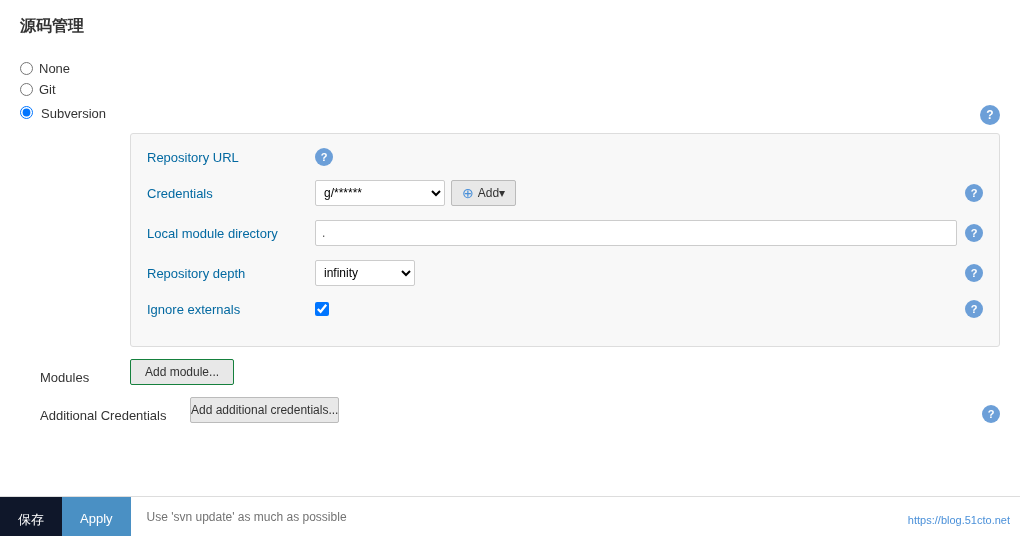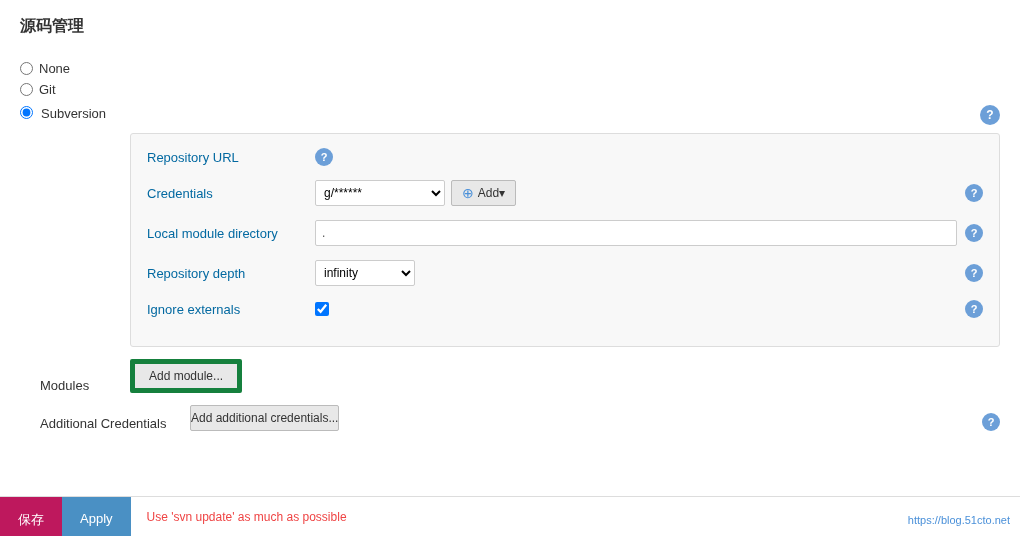--- a/index.html
+++ b/index.html
@@ -103,21 +103,21 @@
       height: 26px;
       min-width: 100px;
     }
     .checkbox-input {
       width: 14px;
       height: 14px;
       cursor: pointer;
     }
     .add-module-btn {
       background: #e8e8e8;
-      border: 5px solid #15803d;
+      border: 1px solid #15803d;
       border-radius: 2px;
       padding: 5px 14px;
       font-size: 12px;
       cursor: pointer;
       color: #333;
       margin-top: 12px;
       display: inline-block;
     }
     .additional-credentials-section {
       display: flex;
@@ -146,41 +146,41 @@
       left: 0;
       right: 0;
       height: 40px;
       background: #fff;
       border-top: 1px solid #ddd;
       display: flex;
       align-items: center;
       gap: 0;
     }
     .save-btn {
-      background: #be185d;
+      background: #0f172a;
       color: #fff;
       border: none;
       padding: 14px 18px;
       font-size: 13px;
       cursor: pointer;
       height: 40px;
     }
     .apply-btn {
       background: #4a90c4;
       color: #fff;
       border: none;
       padding: 14px 18px;
       font-size: 13px;
       cursor: pointer;
       height: 40px;
     }
     .bottom-note {
       padding: 0 16px;
       font-size: 12px;
-      color: #ef4444;
+      color: #737373;
     }
     .bottom-right-link {
       position: absolute;
       right: 10px;
       bottom: 10px;
       font-size: 11px;
       color: #4a90d9;
       text-decoration: none;
     }
     .url-input-wrapper {

